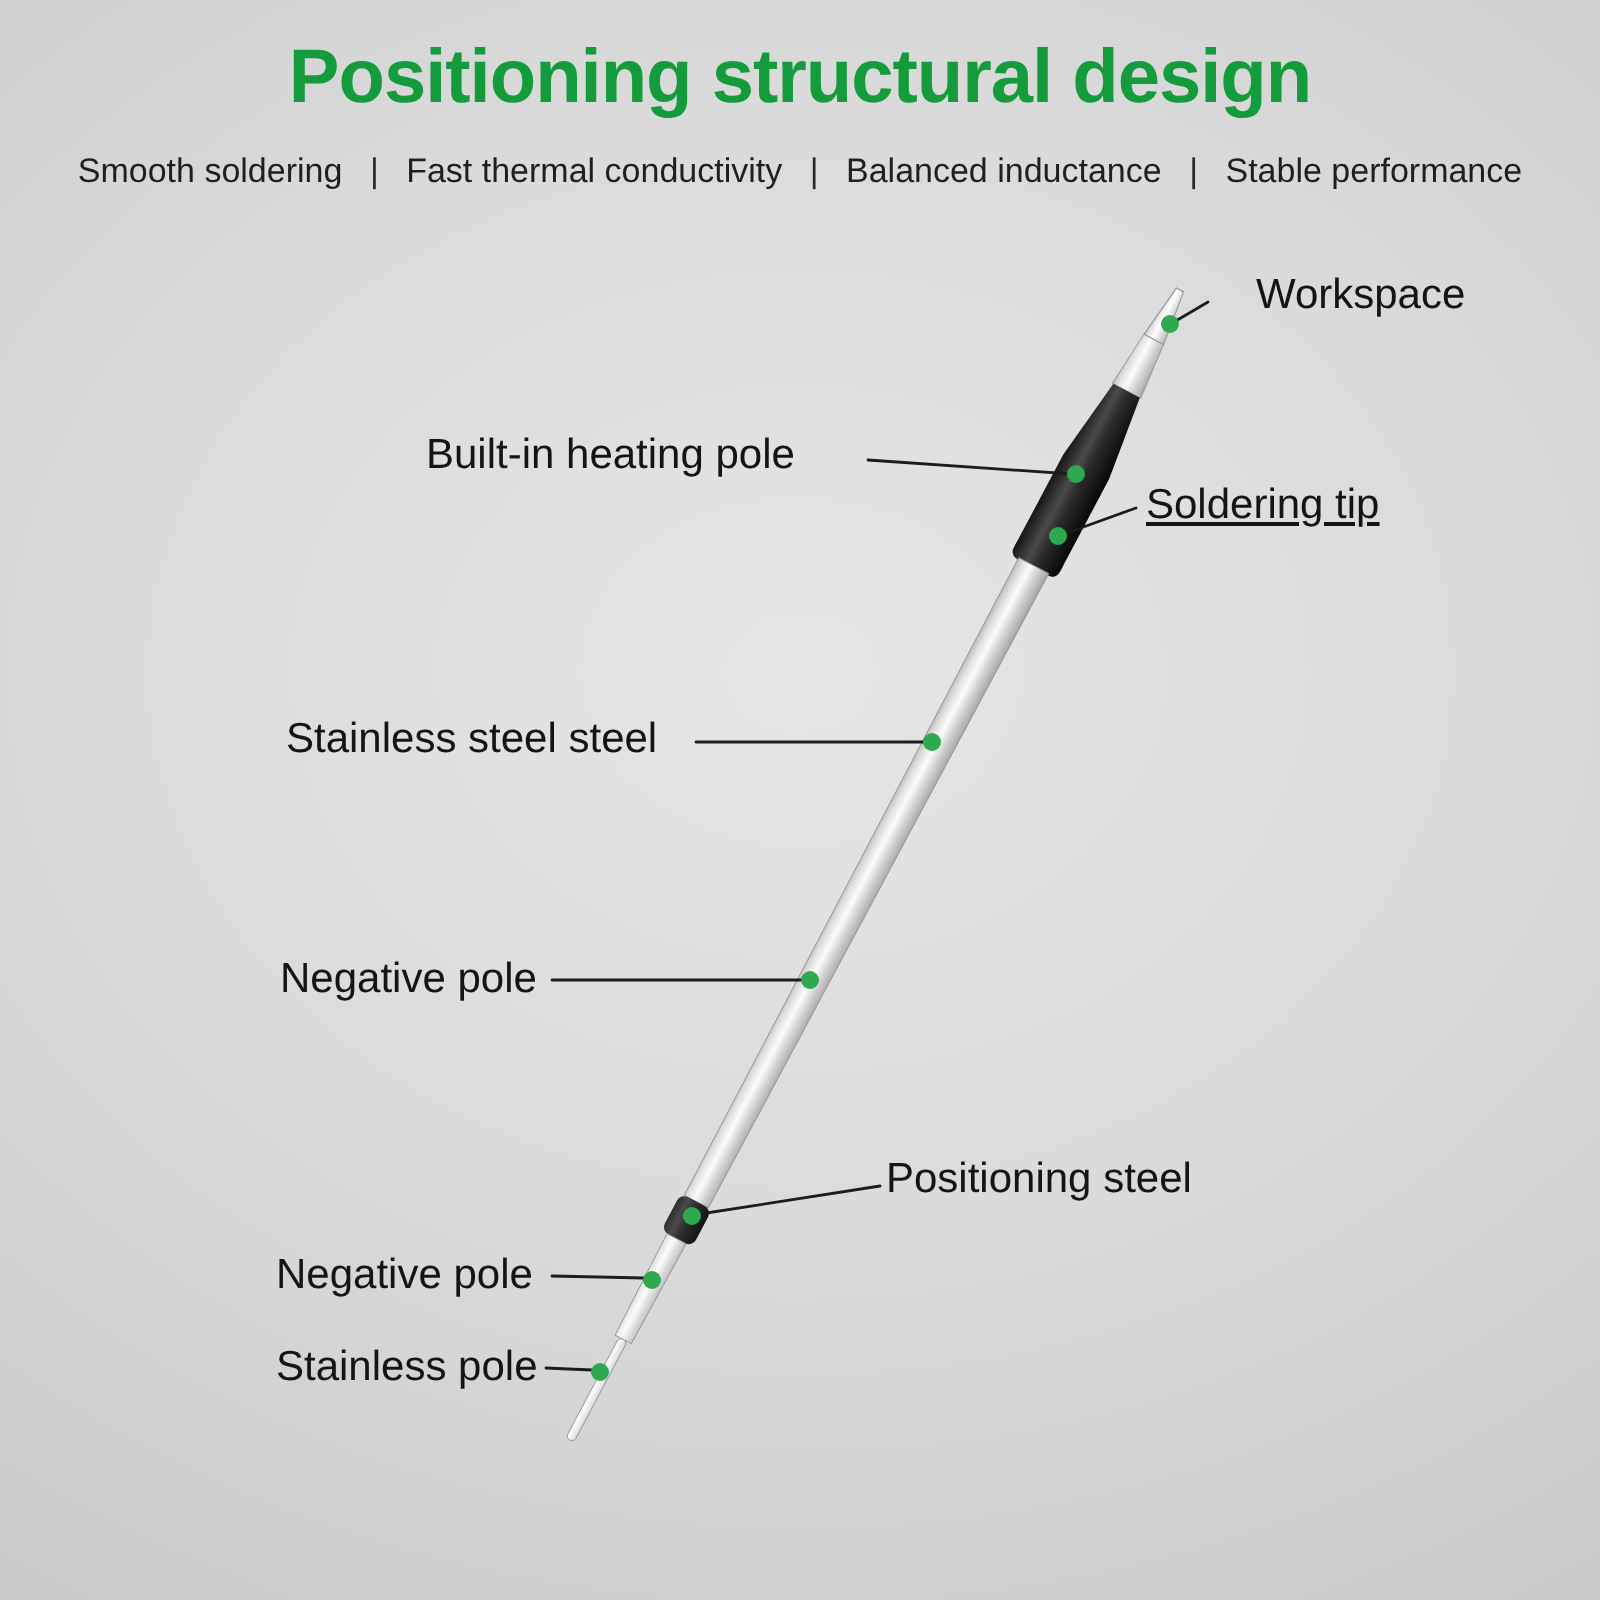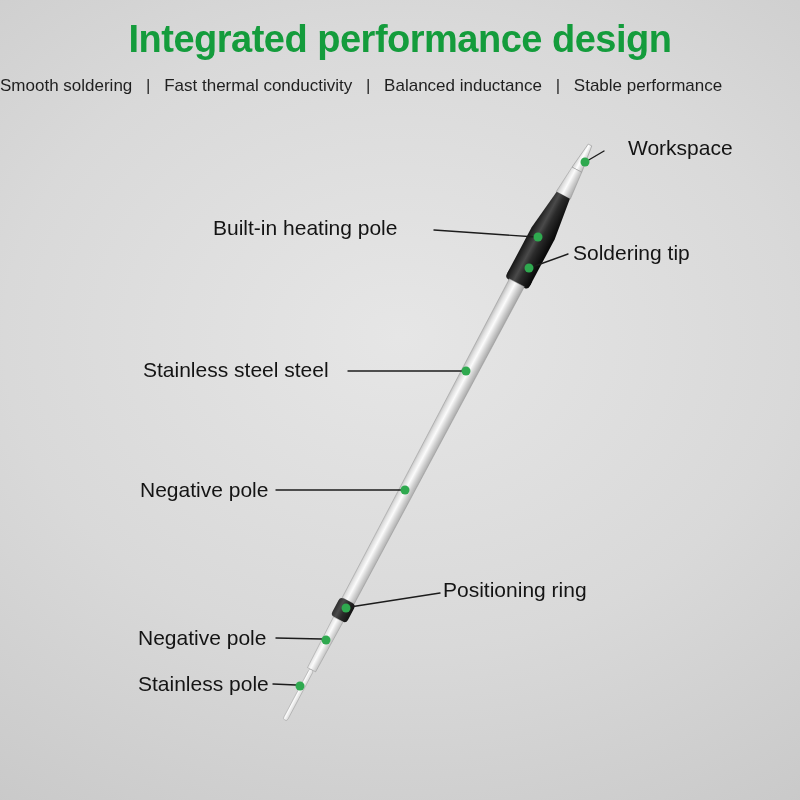--- a/index.html
+++ b/index.html
@@ -12,38 +12,38 @@
     color: #1b1b1b;
     background: radial-gradient(ellipse 95% 75% at 50% 42%, #e6e6e6 0%, #d9d9d9 52%, #c7c7c7 100%);
   }
   .title {
     position: absolute; top: 18px; left: 0; width: 800px;
     text-align: center;
     font-size: 38px; font-weight: 700; letter-spacing: -0.5px;
     color: #149c3c;
   }
   .subtitle {
-    position: absolute; top: 76px; left: 0; width: 688px;
+    position: absolute; top: 76px; left: 0; width: 800px;
     text-align: center;
     font-size: 17px; color: #1f1f1f;
     white-space: nowrap;
   }
   .subtitle .sep { margin: 0 9px; color: #2a2a2a; font-weight: 300; }
   .diagram-svg { position: absolute; left: 0; top: 0; width: 800px; height: 800px; }
   .callout {
     position: absolute;
     font-size: 21px; color: #141414;
     white-space: nowrap;
     line-height: 24px;
   }
 </style>
 </head>
 <body>
 
-<div class="title">Integrated performance design</div>
+<div class="title">Positioning structural design</div>
 <div class="subtitle">
   <span>Smooth soldering</span>
   <span class="sep">|</span>
   <span>Fast thermal conductivity</span>
   <span class="sep">|</span>
   <span>Balanced inductance</span>
   <span class="sep">|</span>
   <span>Stable performance</span>
 </div>
 
@@ -98,18 +98,18 @@
     <circle cx="466" cy="371" r="4.5"></circle>
     <circle cx="405" cy="490" r="4.5"></circle>
     <circle cx="346" cy="608" r="4.5"></circle>
     <circle cx="326" cy="640" r="4.5"></circle>
     <circle cx="300" cy="686" r="4.5"></circle>
   </g>
 </svg>
 
 <div class="callout" style="left:608px; top:136px;margin-left:20px;">Workspace</div>
 <div class="callout" style="left:213px; top:216px;">Built-in heating pole</div>
-<div class="callout" style="left:573px; top:241px;">Soldering tip</div>
+<div class="callout" style="left:573px; top:241px;text-decoration:underline;">Soldering tip</div>
 <div class="callout" style="left:143px; top:358px;">Stainless steel steel</div>
 <div class="callout" style="left:140px; top:478px;">Negative pole</div>
-<div class="callout" style="left:443px; top:578px;">Positioning ring</div>
+<div class="callout" style="left:443px; top:578px;">Positioning steel</div>
 <div class="callout" style="left:138px; top:626px;">Negative pole</div>
 <div class="callout" style="left:138px; top:672px;">Stainless pole</div>
 
 </body></html>

